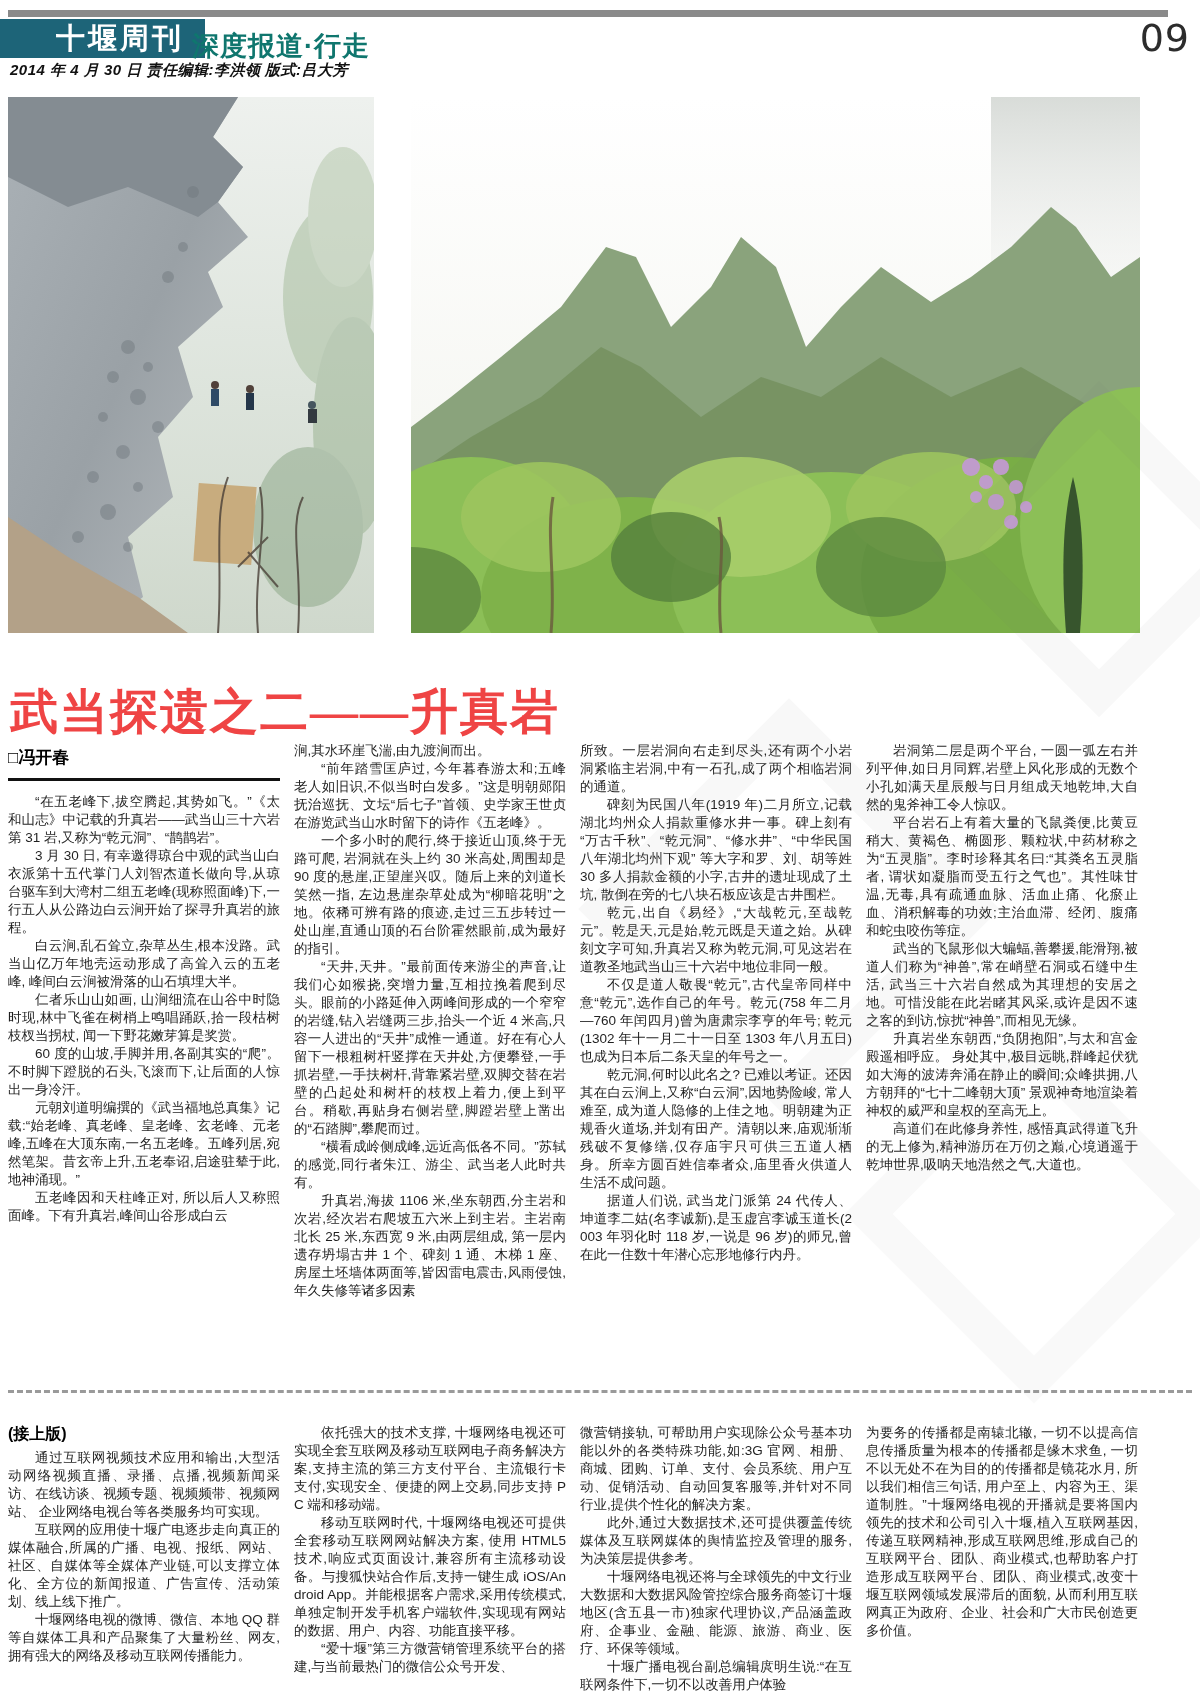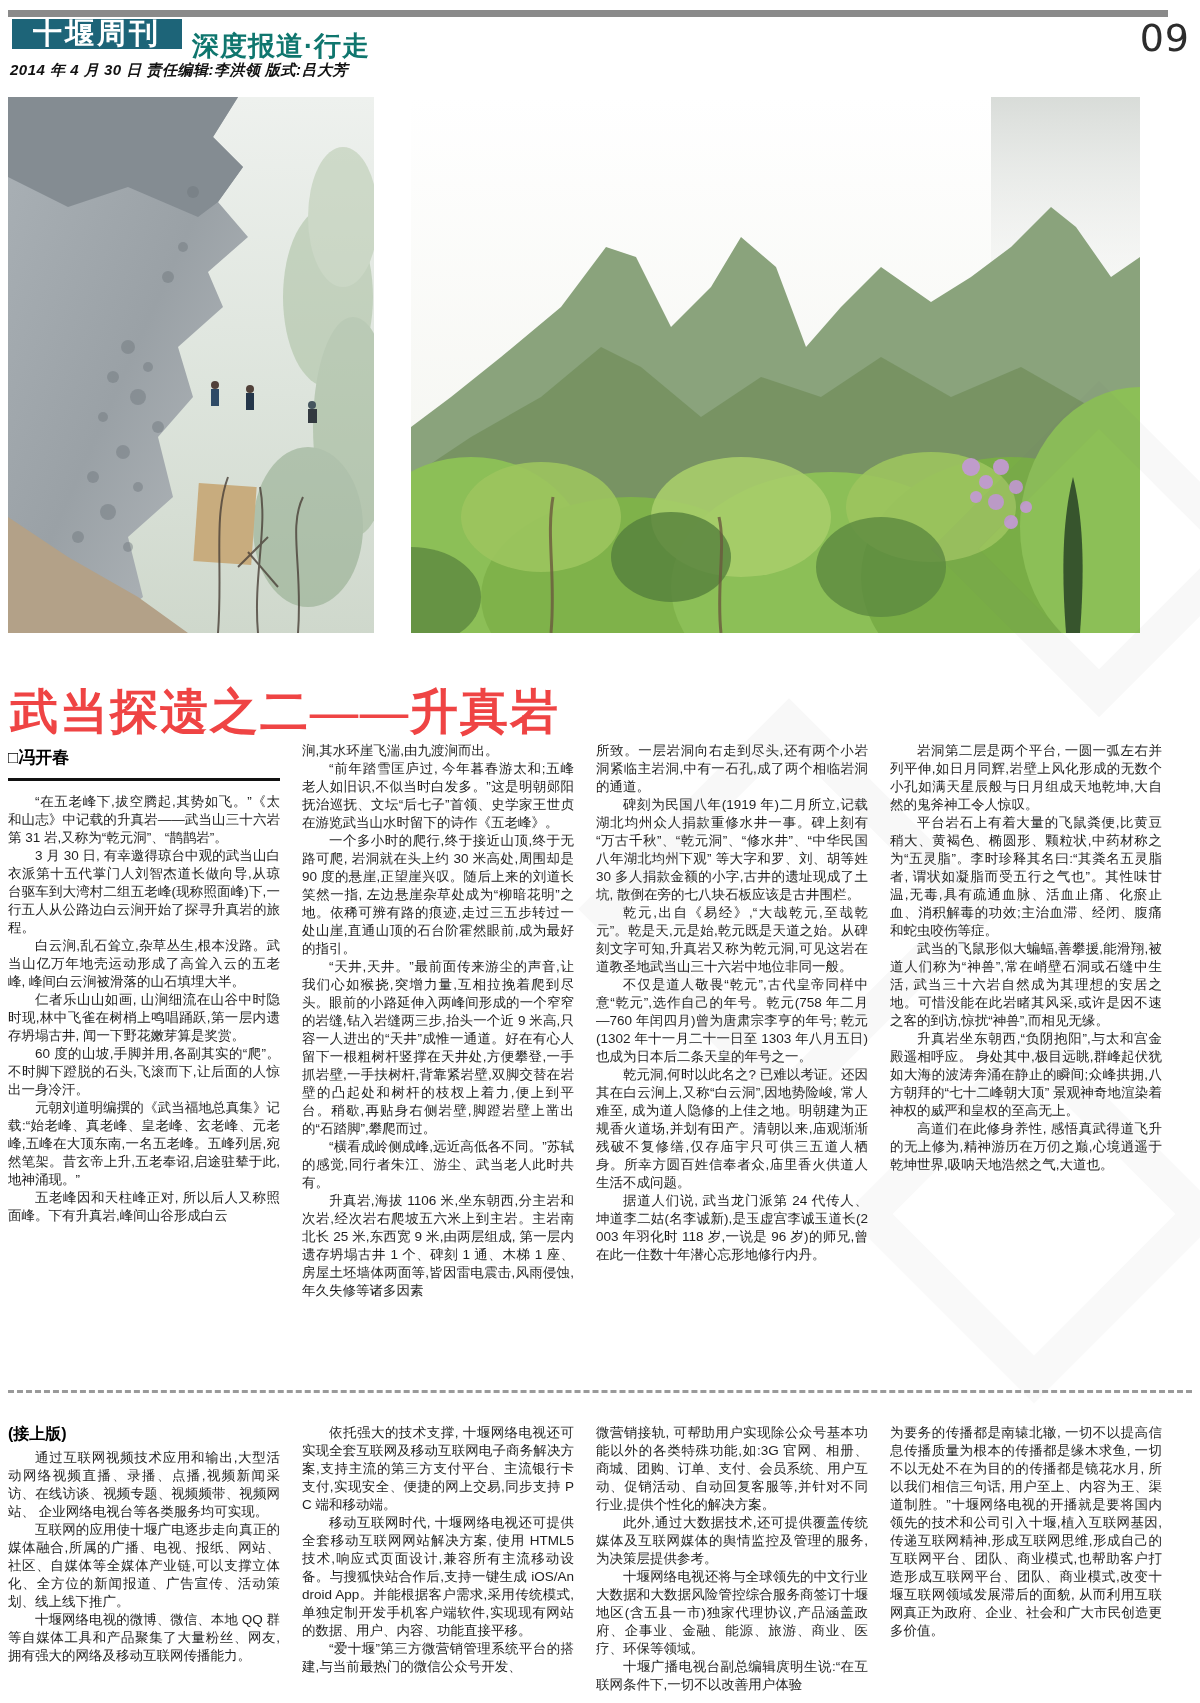--- a/index.html
+++ b/index.html
@@ -4,22 +4,22 @@
 <style>
   html,body{margin:0;padding:0;}
   body{
     width:1200px;height:1703px;position:relative;background:#ffffff;
     font-family:"Liberation Serif","DejaVu Serif",serif;color:#1c1c1c;
     overflow:hidden;
   }
   
   .topbar{position:absolute;left:8px;top:10px;width:1160px;height:7px;background:#8a8a8a;}
   .masthead-box{
-    position:absolute;left:12px;top:19px;width:170px;height:30px;
-    display:flex;align-items:center;justify-content:center;
+    position:absolute;left:0;top:19px;width:170px;height:39px;
+    display:flex;align-items:center;justify-content:center;padding-left:35px;
   }
   .masthead-box span{
     color:#ffffff;font-size:29px;font-weight:bold;letter-spacing:3px;
     font-family:"Liberation Serif",serif;white-space:nowrap;
   }
   .section-title{
     position:absolute;left:192px;top:28px;font-size:27px;font-weight:bold;
     color:#0f766e;letter-spacing:1px;font-family:"Liberation Sans",sans-serif;
   }
   .page-number{
@@ -37,21 +37,21 @@
   .photo-right{left:411px;width:729px;}
   .photo svg{display:block;width:100%;height:100%;}
   
   .headline{
     position:absolute;left:10px;top:648px;font-size:48px;font-weight:700;
     color:#ef4444;letter-spacing:2px;font-family:"Liberation Serif",serif;
     white-space:nowrap;
   }
   
   .columns{
-    position:absolute;left:8px;display:flex;gap:22px;
+    position:absolute;left:8px;display:flex;gap:14px;
   }
   .cols-top{top:742px;height:616px;width:1130px;}
   .cols-bottom{top:1424px;height:279px;width:1130px;}
   .col{width:272px;overflow:hidden;flex:none;}
   .para{
     margin:0;font-size:13.5px;line-height:18px;text-align:justify;
     text-indent:2em;color:#1f1f1f;font-family:Liberation Sans, sans-serif;
     word-break:break-all;
   }
   .first-flush .para:first-child{text-indent:0;}
@@ -215,31 +215,31 @@
 
 <h1 class="headline">武当探遗之二——升真岩</h1>
 
 <div class="columns cols-top">
   <div class="col">
     <div class="byline">□冯开春</div>
     <div>
         <p class="para">“在五老峰下,拔空腾起,其势如飞。”《太和山志》中记载的升真岩——武当山三十六岩第 31 岩,又称为“乾元洞”、“鹊鹊岩”。</p>
         <p class="para">3 月 30 日, 有幸邀得琼台中观的武当山白衣派第十五代掌门人刘智杰道长做向导,从琼台驱车到大湾村二组五老峰(现称照面峰)下,一行五人从公路边白云涧开始了探寻升真岩的旅程。</p>
         <p class="para">白云涧,乱石耸立,杂草丛生,根本没路。武当山亿万年地壳运动形成了高耸入云的五老峰, 峰间白云涧被滑落的山石填埋大半。</p>
-        <p class="para">仁者乐山山如画, 山涧细流在山谷中时隐时现,林中飞雀在树梢上鸣唱踊跃,第一层内遗存坍塌古井, 闻一下野花嫩芽算是奖赏。</p>
+        <p class="para">仁者乐山山如画, 山涧细流在山谷中时隐时现,林中飞雀在树梢上鸣唱踊跃,拾一段枯树枝杈当拐杖, 闻一下野花嫩芽算是奖赏。</p>
         <p class="para">60 度的山坡,手脚并用,各副其实的“爬”。不时脚下蹬脱的石头,飞滚而下,让后面的人惊出一身冷汗。</p>
         <p class="para">元朝刘道明编撰的《武当福地总真集》记载:“始老峰、真老峰、皇老峰、玄老峰、元老峰,五峰在大顶东南,一名五老峰。五峰列居,宛然笔架。昔玄帝上升,五老奉诏,启途驻辇于此,地神涌现。”</p>
         <p class="para">五老峰因和天柱峰正对, 所以后人又称照面峰。下有升真岩,峰间山谷形成白云</p>
       </div>
   </div>
   <div class="col first-flush">
       <p class="para">涧,其水环崖飞湍,由九渡涧而出。</p>
       <p class="para">“前年踏雪匡庐过, 今年暮春游太和;五峰老人如旧识,不似当时白发多。”这是明朝郧阳抚治巡抚、文坛“后七子”首领、史学家王世贞在游览武当山水时留下的诗作《五老峰》。</p>
       <p class="para">一个多小时的爬行,终于接近山顶,终于无路可爬, 岩洞就在头上约 30 米高处,周围却是 90 度的悬崖,正望崖兴叹。随后上来的刘道长笑然一指, 左边悬崖杂草处成为“柳暗花明”之地。依稀可辨有路的痕迹,走过三五步转过一处山崖,直通山顶的石台阶霍然眼前,成为最好的指引。</p>
-      <p class="para">“天井,天井。”最前面传来游尘的声音,让我们心如猴挠,突增力量,互相拉挽着爬到尽头。眼前的小路延伸入两峰间形成的一个窄窄的岩缝,钻入岩缝两三步,抬头一个近 9 米高,只容一人进出的“天井”成惟一通道。好在有心人留下一根粗树杆竖撑在天井处,方便攀登,一手抓岩壁,一手扶树杆,背靠紧岩壁,双脚交替在岩壁的凸起处和树杆的枝杈上着力,便上到平台。稍歇,再贴身右侧岩壁,脚蹬岩壁上凿出的“石踏脚”,攀爬而过。</p>
+      <p class="para">“天井,天井。”最前面传来游尘的声音,让我们心如猴挠,突增力量,互相拉挽着爬到尽头。眼前的小路延伸入两峰间形成的一个窄窄的岩缝,钻入岩缝两三步,抬头一个近 4 米高,只容一人进出的“天井”成惟一通道。好在有心人留下一根粗树杆竖撑在天井处,方便攀登,一手抓岩壁,一手扶树杆,背靠紧岩壁,双脚交替在岩壁的凸起处和树杆的枝杈上着力,便上到平台。稍歇,再贴身右侧岩壁,脚蹬岩壁上凿出的“石踏脚”,攀爬而过。</p>
       <p class="para">“横看成岭侧成峰,远近高低各不同。”苏轼的感觉,同行者朱江、游尘、武当老人此时共有。</p>
       <p class="para">升真岩,海拔 1106 米,坐东朝西,分主岩和次岩,经次岩右爬坡五六米上到主岩。主岩南北长 25 米,东西宽 9 米,由两层组成, 第一层内遗存坍塌古井 1 个、碑刻 1 通、木梯 1 座、房屋土坯墙体两面等,皆因雷电震击,风雨侵蚀,年久失修等诸多因素</p>
     </div>
   <div class="col first-flush">
       <p class="para">所致。一层岩洞向右走到尽头,还有两个小岩洞紧临主岩洞,中有一石孔,成了两个相临岩洞的通道。</p>
       <p class="para">碑刻为民国八年(1919 年)二月所立,记载湖北均州众人捐款重修水井一事。碑上刻有 “万古千秋”、“乾元洞”、“修水井”、“中华民国八年湖北均州下观” 等大字和罗、刘、胡等姓 30 多人捐款金额的小字,古井的遗址现成了土坑, 散倒在旁的七八块石板应该是古井围栏。</p>
       <p class="para">乾元,出自《易经》,“大哉乾元,至哉乾元”。乾是天,元是始,乾元既是天道之始。从碑刻文字可知,升真岩又称为乾元洞,可见这岩在道教圣地武当山三十六岩中地位非同一般。</p>
       <p class="para">不仅是道人敬畏“乾元”,古代皇帝同样中意“乾元”,选作自己的年号。乾元(758 年二月—760 年闰四月)曾为唐肃宗李亨的年号; 乾元 (1302 年十一月二十一日至 1303 年八月五日) 也成为日本后二条天皇的年号之一。</p>
       <p class="para">乾元洞,何时以此名之? 已难以考证。还因其在白云涧上,又称“白云洞”,因地势险峻, 常人难至, 成为道人隐修的上佳之地。明朝建为正规香火道场,并划有田产。清朝以来,庙观渐渐残破不复修缮,仅存庙宇只可供三五道人栖身。所幸方圆百姓信奉者众,庙里香火供道人生活不成问题。</p>
       <p class="para">据道人们说, 武当龙门派第 24 代传人、坤道李二姑(名李诚新),是玉虚宫李诚玉道长(2003 年羽化时 118 岁,一说是 96 岁)的师兄,曾在此一住数十年潜心忘形地修行内丹。</p>

